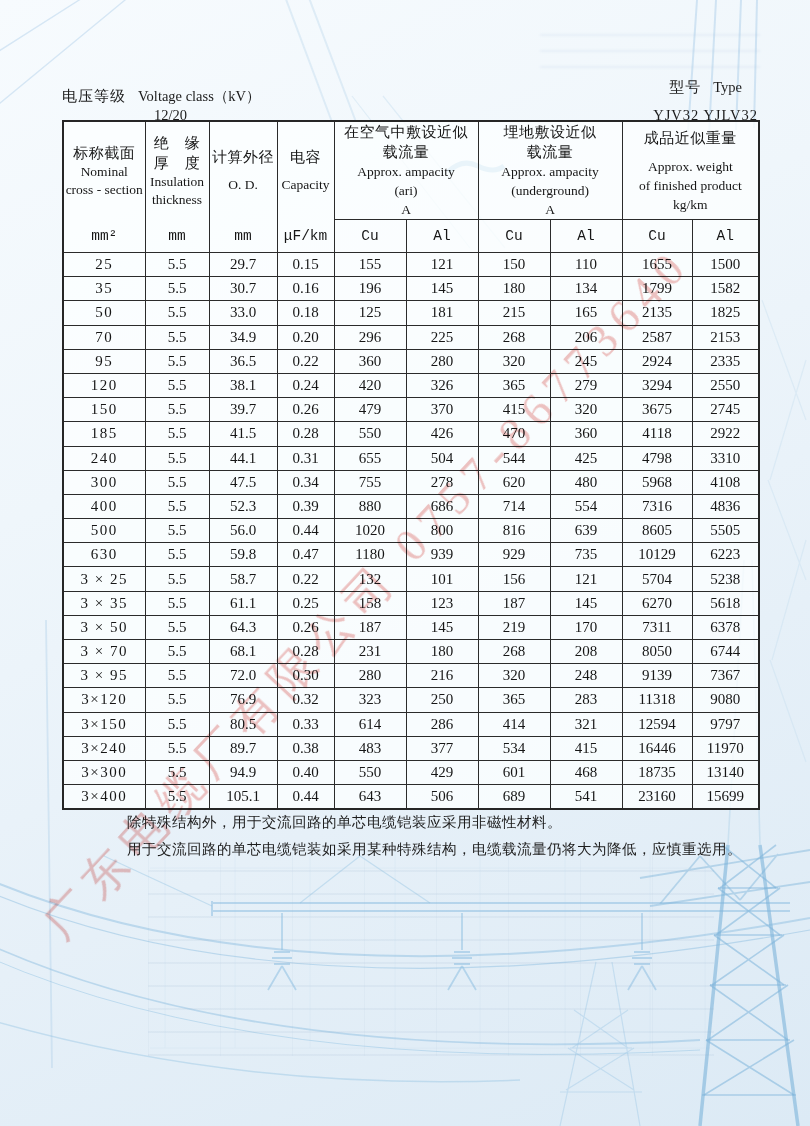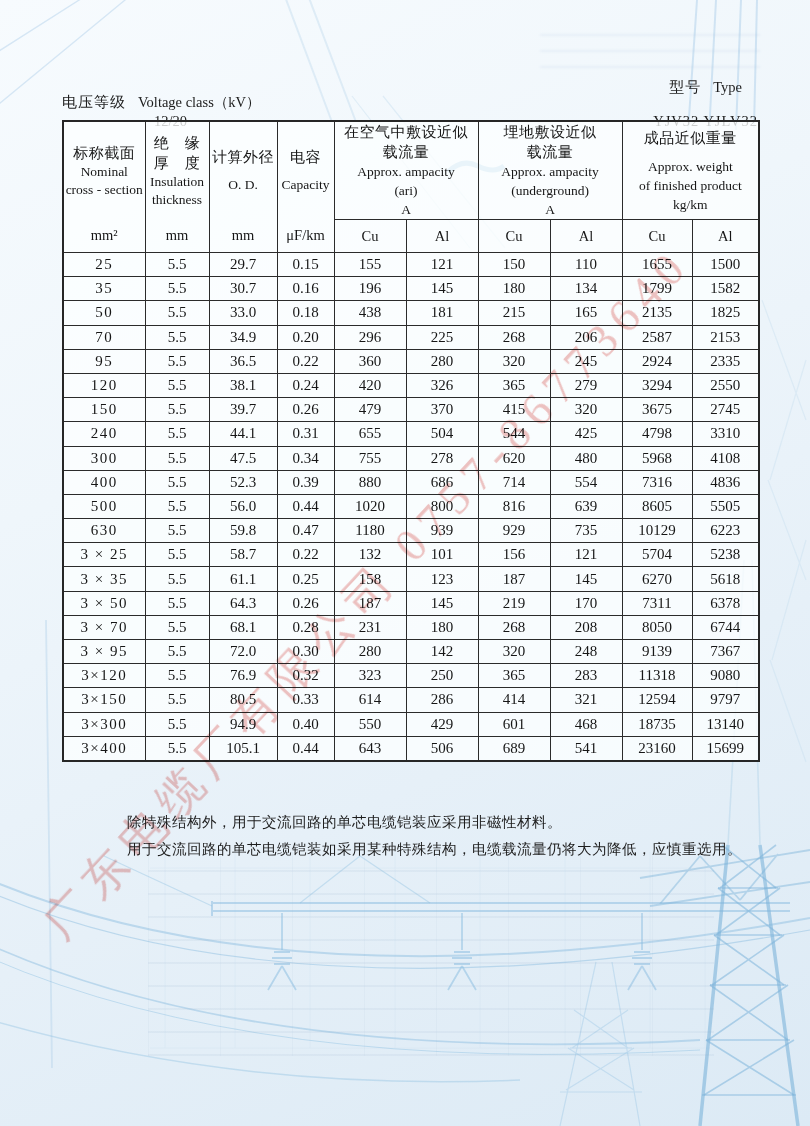--- a/index.html
+++ b/index.html
@@ -30,40 +30,40 @@
   
   .titlebar{
     position:absolute;left:62px;top:78px;width:696px;
     display:flex;justify-content:space-between;align-items:flex-end;
     color:#1c1c1c;
   }
   .titlebar .zh{font-size:15px;letter-spacing:1px;}
   .titlebar .en{font-size:14.5px;}
   .vclass-line2{font-size:14.5px;margin-left:92px;margin-top:1px;}
   .type-block{text-align:center;margin-top:0;}
-  .type-line2{font-size:14.5px;letter-spacing:1px;margin-top:16px;}
+  .type-line2{font-size:14.5px;letter-spacing:1px;margin-top:10px;}
   
   table.spec{
     position:absolute;left:62px;top:120px;width:696px;
     border-collapse:collapse;table-layout:fixed;
     background:rgba(253,255,255,0.78);
     color:#161616;
   }
   table.spec th,table.spec td{
     border:1.4px solid #2b2b2b;padding:0;text-align:center;vertical-align:middle;
     font-weight:normal;overflow:hidden;
   }
   table.spec{border:2px solid #262626;}
   .r1 th{height:93px;vertical-align:top;padding-top:7px;}
   .r1 th .hzh{font-size:15px;line-height:20px;letter-spacing:0.5px;}
   .r1 th .hen{font-size:13.5px;line-height:18px;}
   .r1 th.grp .hen{line-height:19px;}
   .r1 th .sp{margin-top:9px;}
   .nb{border-bottom:none !important;}
-  .r2 th{height:32px;font-size:14.5px;}
+  .r2 th{height:32px;font-size:14.5px;font-family:Liberation Mono, monospace;}
   .r2 th.nt{border-top:none !important;}
   tbody td{height:23.2px;font-size:15px;}
   tbody td:first-child{letter-spacing:1.5px;}
   
   .notes{position:absolute;left:84px;top:812px;width:660px;color:#1d1d1d;}
   .notes p{margin:0 0 6px 0;font-size:14.5px;line-height:21px;letter-spacing:0.5px;padding-left:43px;}
   
   .watermark{
     position:absolute;left:52px;top:900px;z-index:3;
     transform:rotate(-47deg);transform-origin:0 50%;
@@ -237,21 +237,21 @@
             <td>180</td>
             <td>134</td>
             <td>1799</td>
             <td>1582</td>
           </tr>
           <tr>
             <td>50</td>
             <td>5.5</td>
             <td>33.0</td>
             <td>0.18</td>
-            <td>438</td>
+            <td>125</td>
             <td>181</td>
             <td>215</td>
             <td>165</td>
             <td>2135</td>
             <td>1825</td>
           </tr>
           <tr>
             <td>70</td>
             <td>5.5</td>
             <td>34.9</td>
@@ -293,20 +293,32 @@
             <td>39.7</td>
             <td>0.26</td>
             <td>479</td>
             <td>370</td>
             <td>415</td>
             <td>320</td>
             <td>3675</td>
             <td>2745</td>
           </tr>
           <tr>
+            <td>185</td>
+            <td>5.5</td>
+            <td>41.5</td>
+            <td>0.28</td>
+            <td>550</td>
+            <td>426</td>
+            <td>470</td>
+            <td>360</td>
+            <td>4118</td>
+            <td>2922</td>
+          </tr>
+          <tr>
             <td>240</td>
             <td>5.5</td>
             <td>44.1</td>
             <td>0.31</td>
             <td>655</td>
             <td>504</td>
             <td>544</td>
             <td>425</td>
             <td>4798</td>
             <td>3310</td>
@@ -406,21 +418,21 @@
             <td>208</td>
             <td>8050</td>
             <td>6744</td>
           </tr>
           <tr>
             <td>3 × 95</td>
             <td>5.5</td>
             <td>72.0</td>
             <td>0.30</td>
             <td>280</td>
-            <td>142</td>
+            <td>216</td>
             <td>320</td>
             <td>248</td>
             <td>9139</td>
             <td>7367</td>
           </tr>
           <tr>
             <td>3×120</td>
             <td>5.5</td>
             <td>76.9</td>
             <td>0.32</td>
@@ -437,20 +449,32 @@
             <td>80.5</td>
             <td>0.33</td>
             <td>614</td>
             <td>286</td>
             <td>414</td>
             <td>321</td>
             <td>12594</td>
             <td>9797</td>
           </tr>
           <tr>
+            <td>3×240</td>
+            <td>5.5</td>
+            <td>89.7</td>
+            <td>0.38</td>
+            <td>483</td>
+            <td>377</td>
+            <td>534</td>
+            <td>415</td>
+            <td>16446</td>
+            <td>11970</td>
+          </tr>
+          <tr>
             <td>3×300</td>
             <td>5.5</td>
             <td>94.9</td>
             <td>0.40</td>
             <td>550</td>
             <td>429</td>
             <td>601</td>
             <td>468</td>
             <td>18735</td>
             <td>13140</td>

